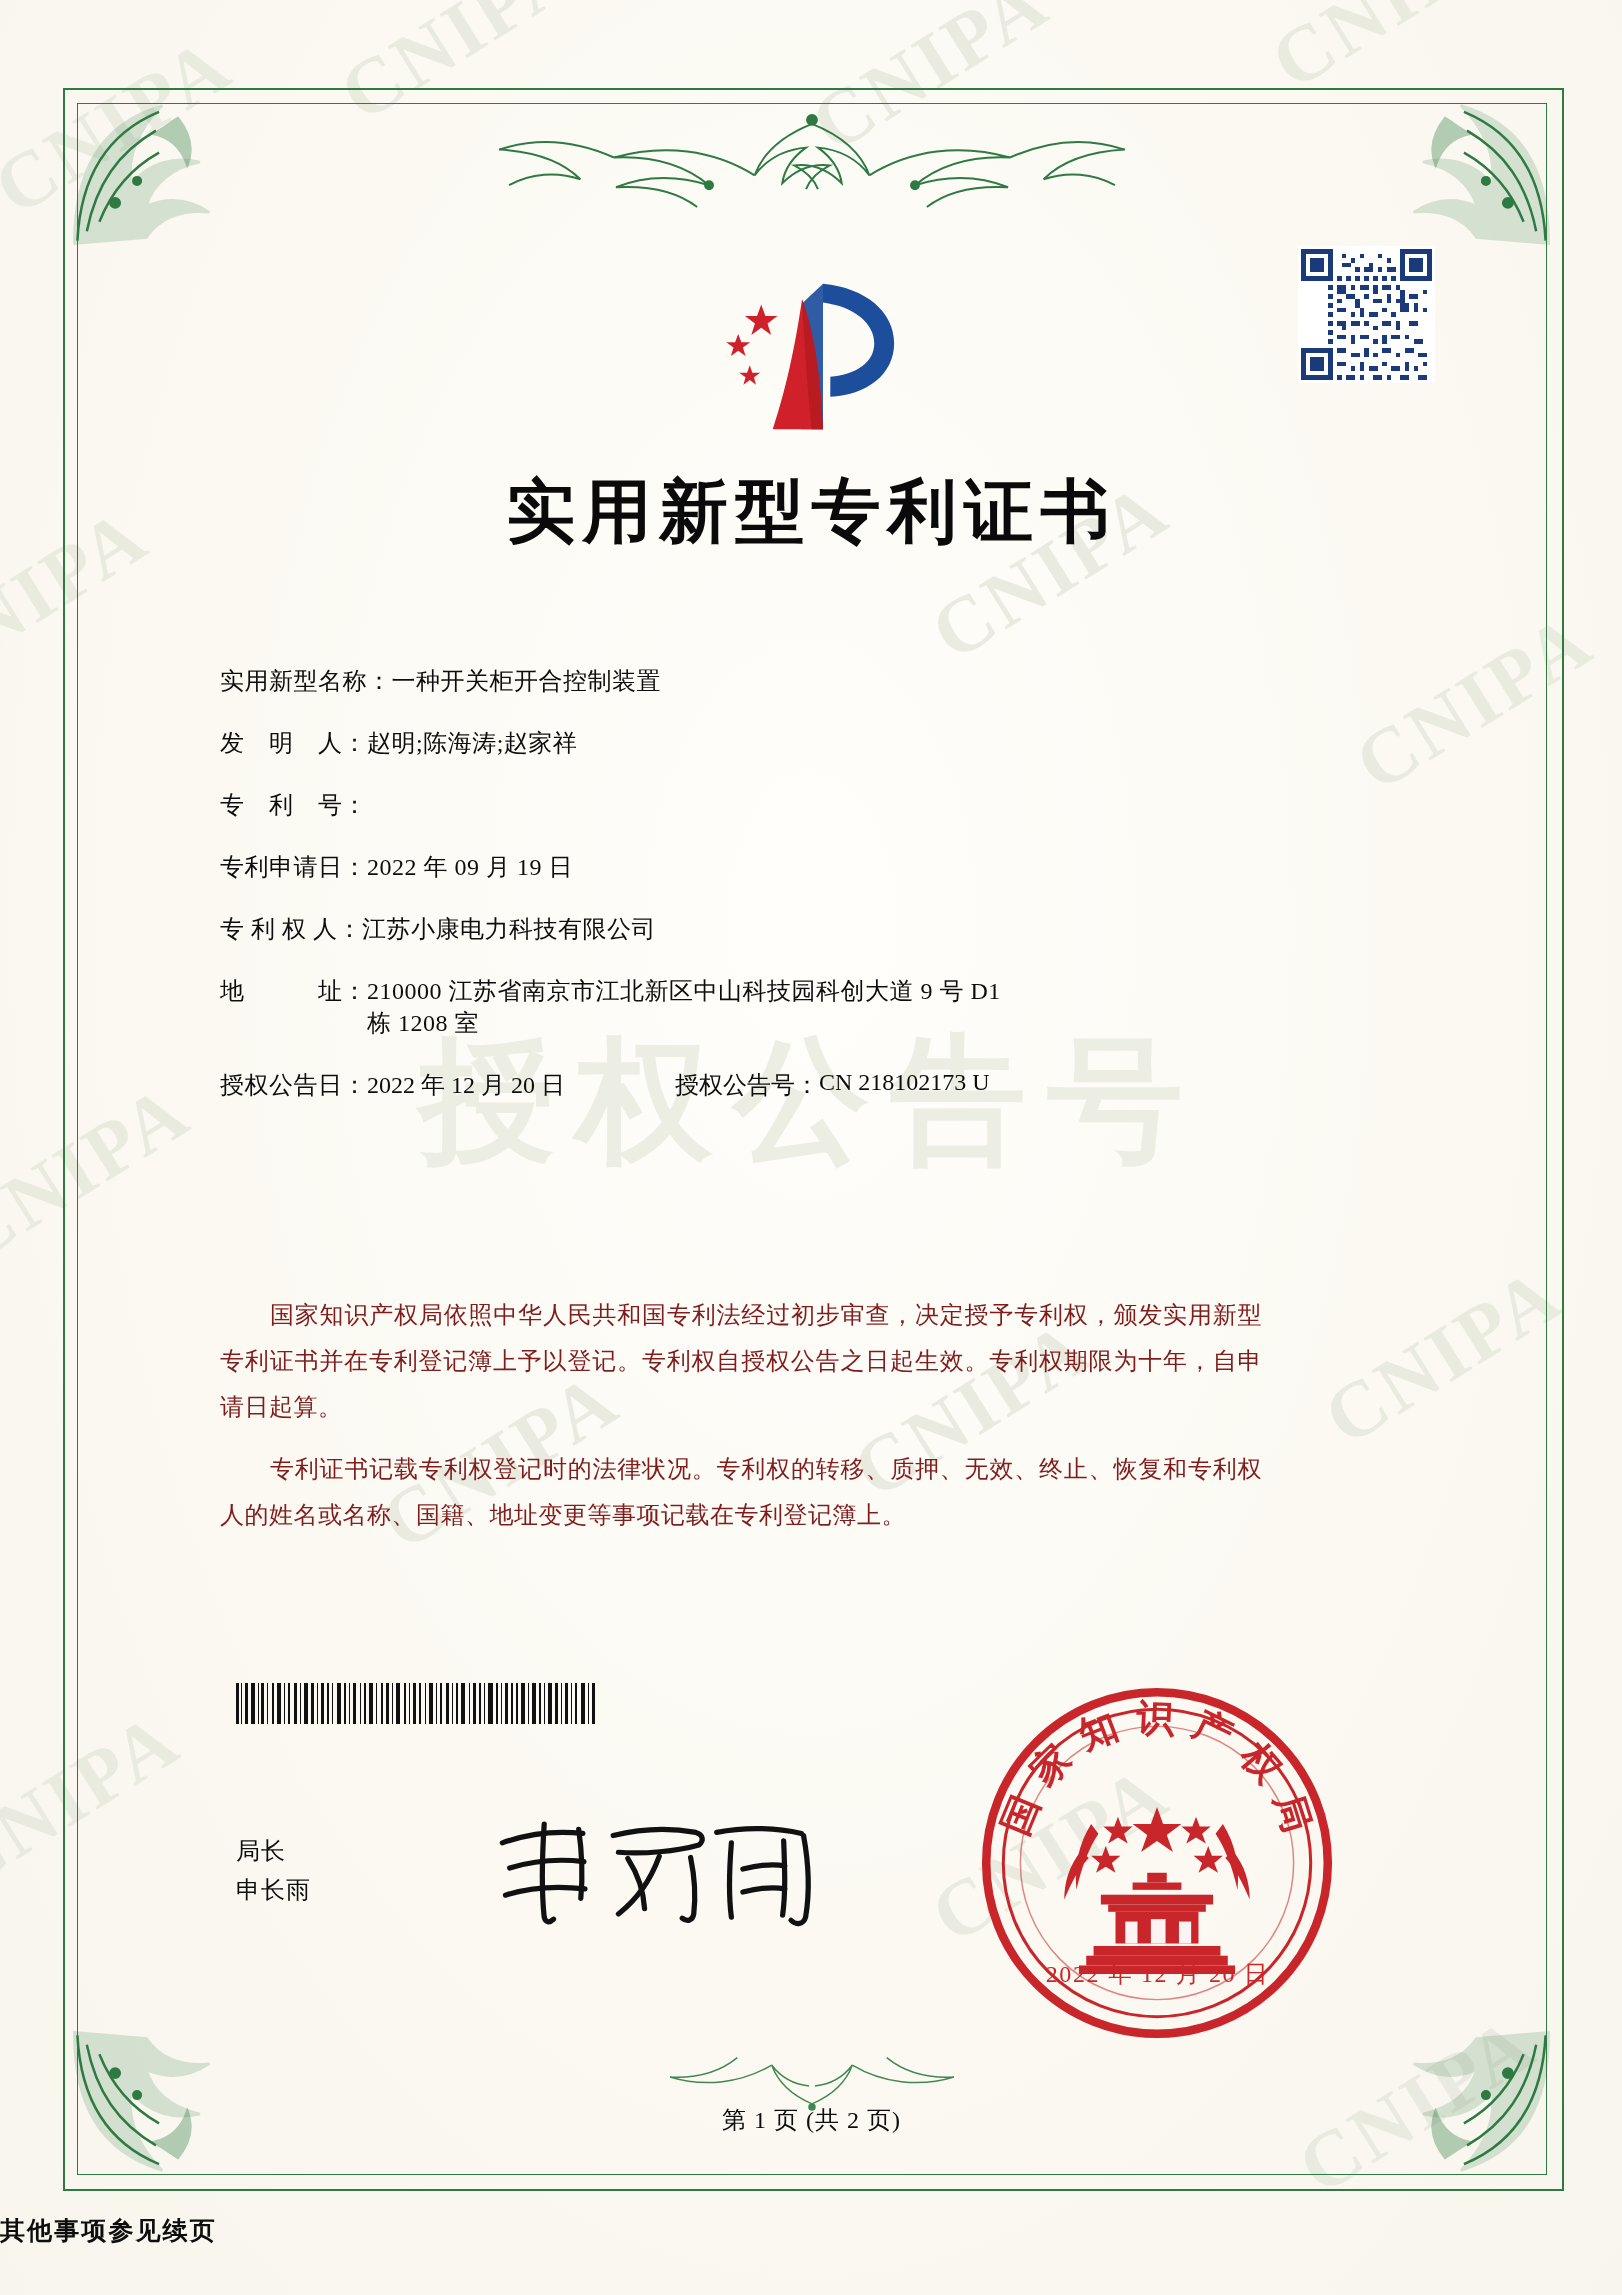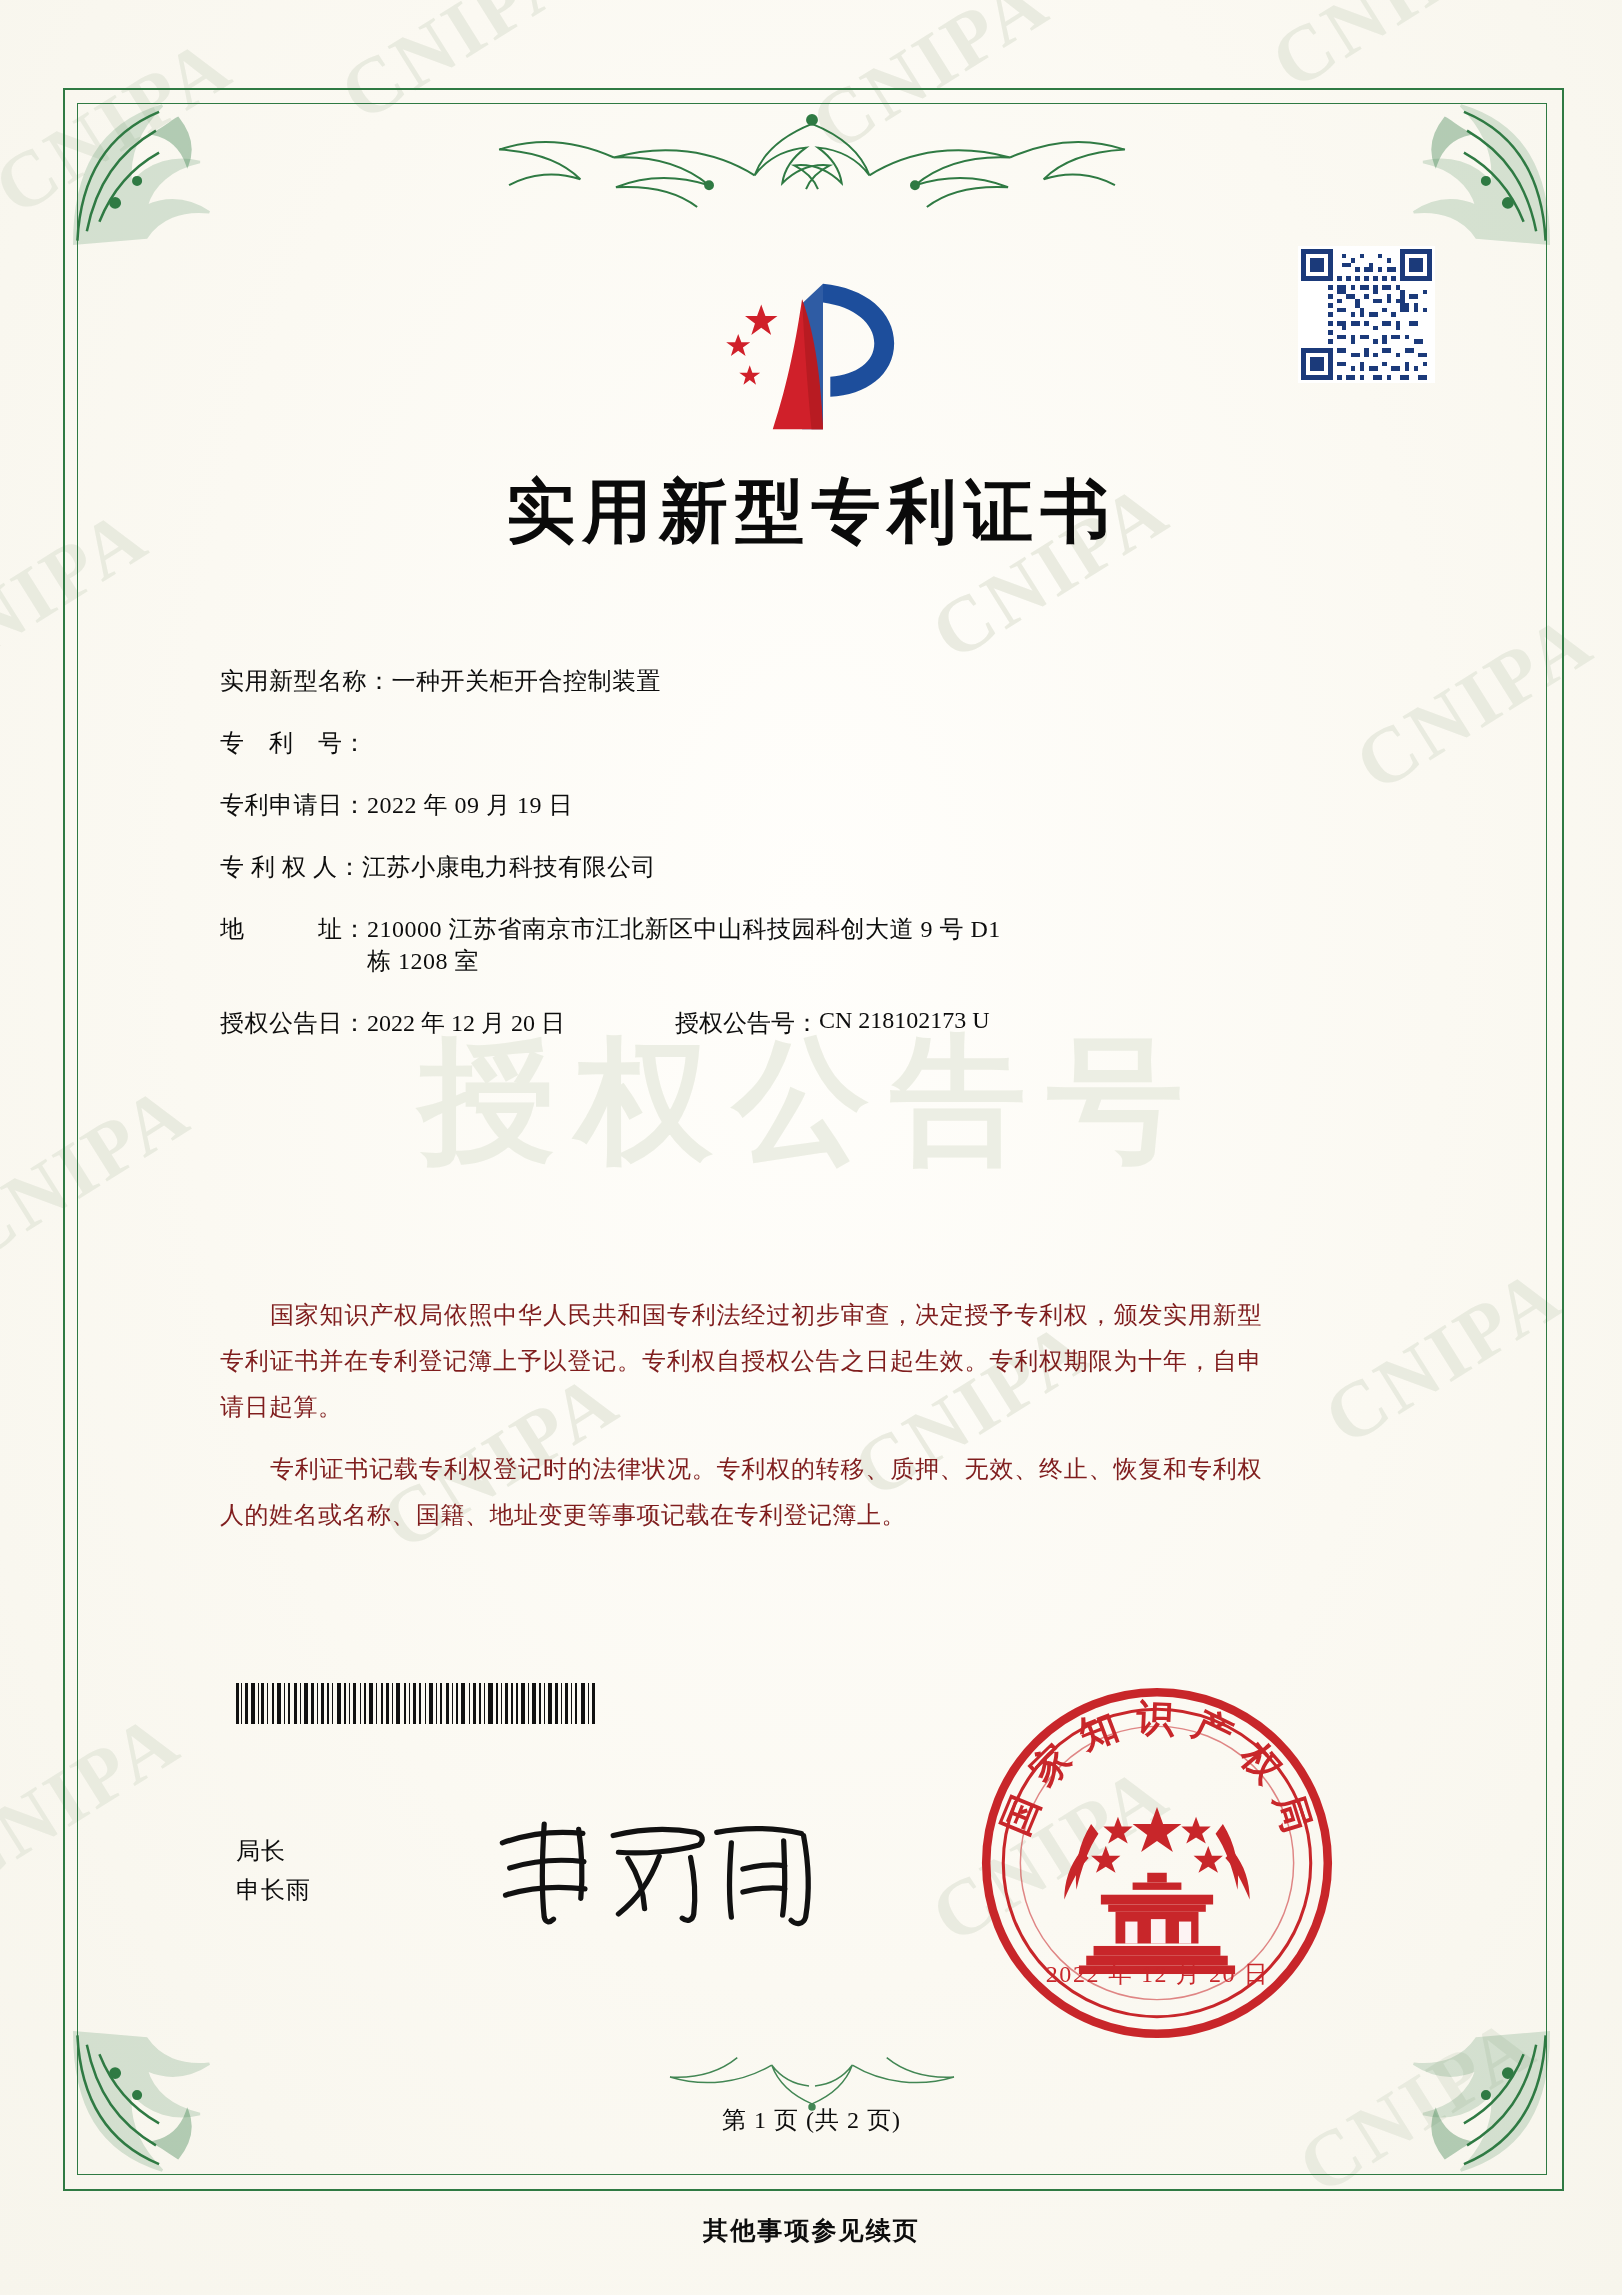--- a/index.html
+++ b/index.html
@@ -274,21 +274,20 @@
     font-size: 24px;
     color: #0d0d0d;
     letter-spacing: 1px;
   }
 
   #footer-note {
     position: absolute;
     left: 0;
     top: 2214px;
     width: 1623px;
-    text-align: center;
     font-size: 25px;
     font-weight: bold;
     color: #0d0d0d;
     letter-spacing: 2.1px;
     font-family: "Liberation Sans", sans-serif;
   }
 </style>
 </head>
 <body>
 
@@ -435,20 +434,24 @@
       </g>
     </svg>
   </div>
 
   <div id="doc-title">实用新型专利证书</div>
 
   <div id="fields">
     <div class="field-row">
       <span class="field-label">实用新型名称：</span>
       <span class="field-value">一种开关柜开合控制装置</span>
+    </div>
+    <div class="field-row">
+      <span class="field-label">发　明　人：</span>
+      <span class="field-value">赵明;陈海涛;赵家祥</span>
     </div>
     <div class="field-row">
       <span class="field-label">专　利　号：</span>
     </div>
     <div class="field-row">
       <span class="field-label">专利申请日：</span>
       <span class="field-value">2022 年 09 月 19 日</span>
     </div>
     <div class="field-row">
       <span class="field-label">专 利 权 人：</span>

